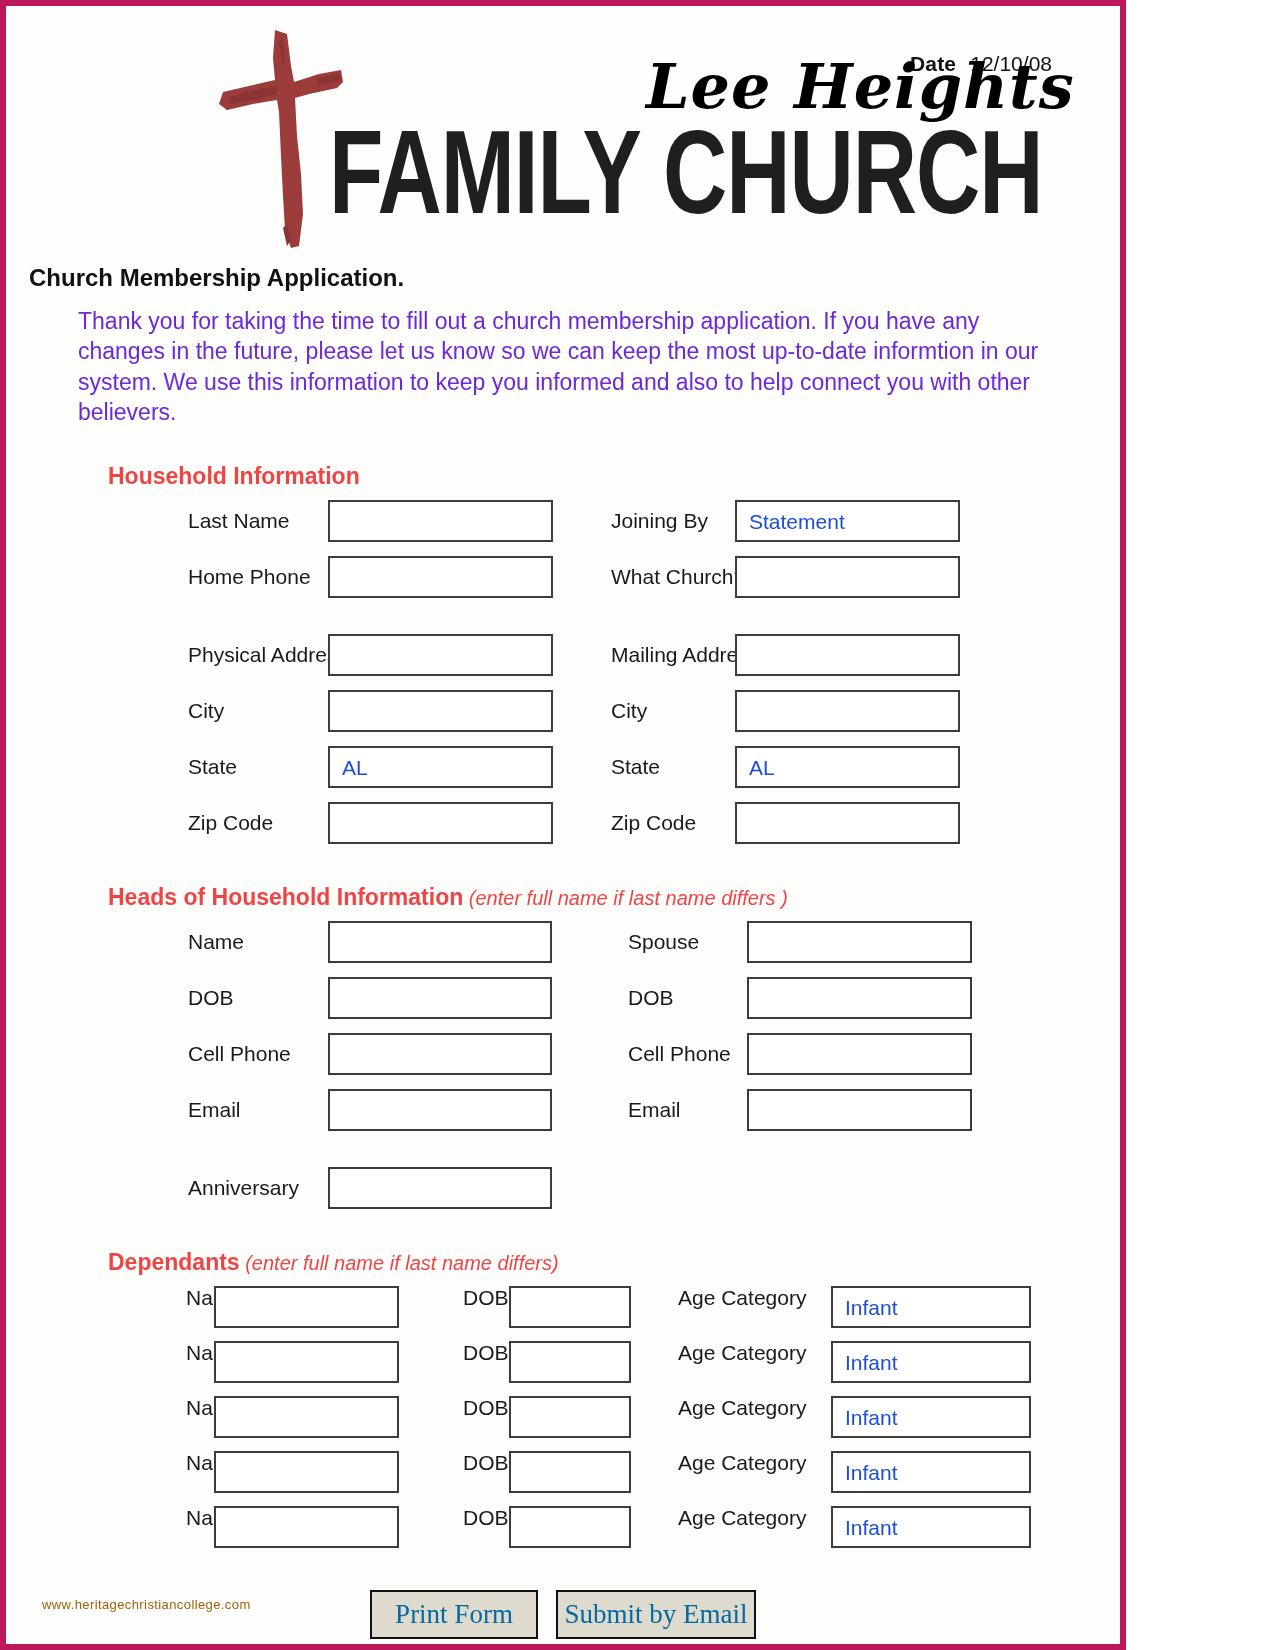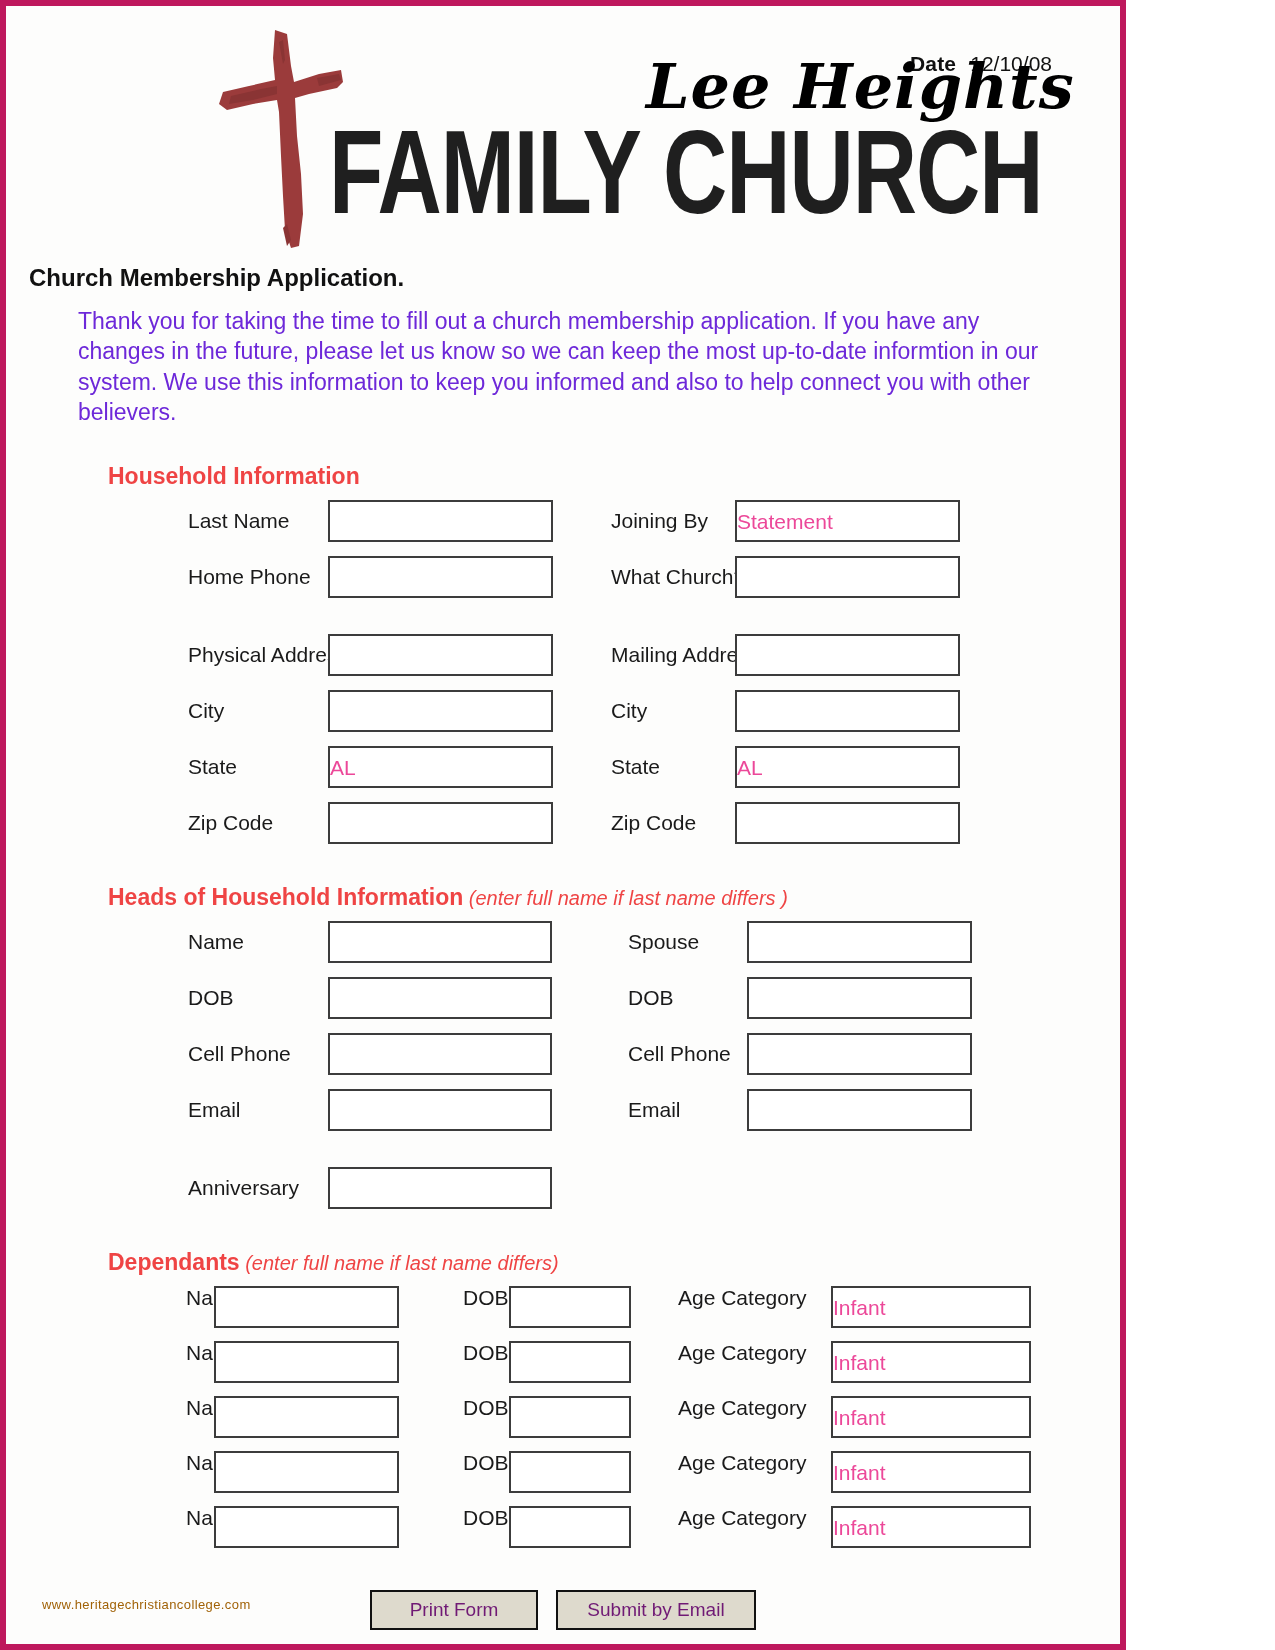--- a/index.html
+++ b/index.html
@@ -134,22 +134,22 @@
     font-size: 21px;
     color: #1a1a1a;
     white-space: nowrap;
   }
   .fld {
     background: #ffffff;
     border: 2px solid #3c3c3c;
     box-sizing: border-box;
     font-family: "Liberation Sans", sans-serif;
     font-size: 21px;
-    color: #ec4899;
-    padding: 2px 0;
+    color: #1d4ed8;
+    padding: 2px 12px;
     line-height: 1;
     display: flex;
     align-items: center;
   }
 
   
   .hh-row { height: 46px; margin-bottom: 10px; }
   .hh-left-lbl  { width: 196px; padding-left: 56px; box-sizing: border-box; }
   .hh-left-fld  { width: 225px; height: 42px; }
   .hh-right-lbl { width: 182px; padding-left: 58px; box-sizing: border-box; }
@@ -174,23 +174,23 @@
   
   .btn-bar {
     display: flex;
     justify-content: center;
     gap: 18px;
     margin-top: 38px;
   }
   .btn {
     background: #dedacd;
     border: 2px solid #111;
-    font-family: Liberation Sans, sans-serif;
-    font-size: 19px;
-    color: #701a75;
+    font-family: Liberation Serif, serif;
+    font-size: 27px;
+    color: #0369a1;
     padding: 7px 0;
     text-align: center;
     cursor: pointer;
     box-sizing: border-box;
   }
   .btn-print { width: 168px; }
   .btn-email { width: 200px; }
 
   
   .watermark {

